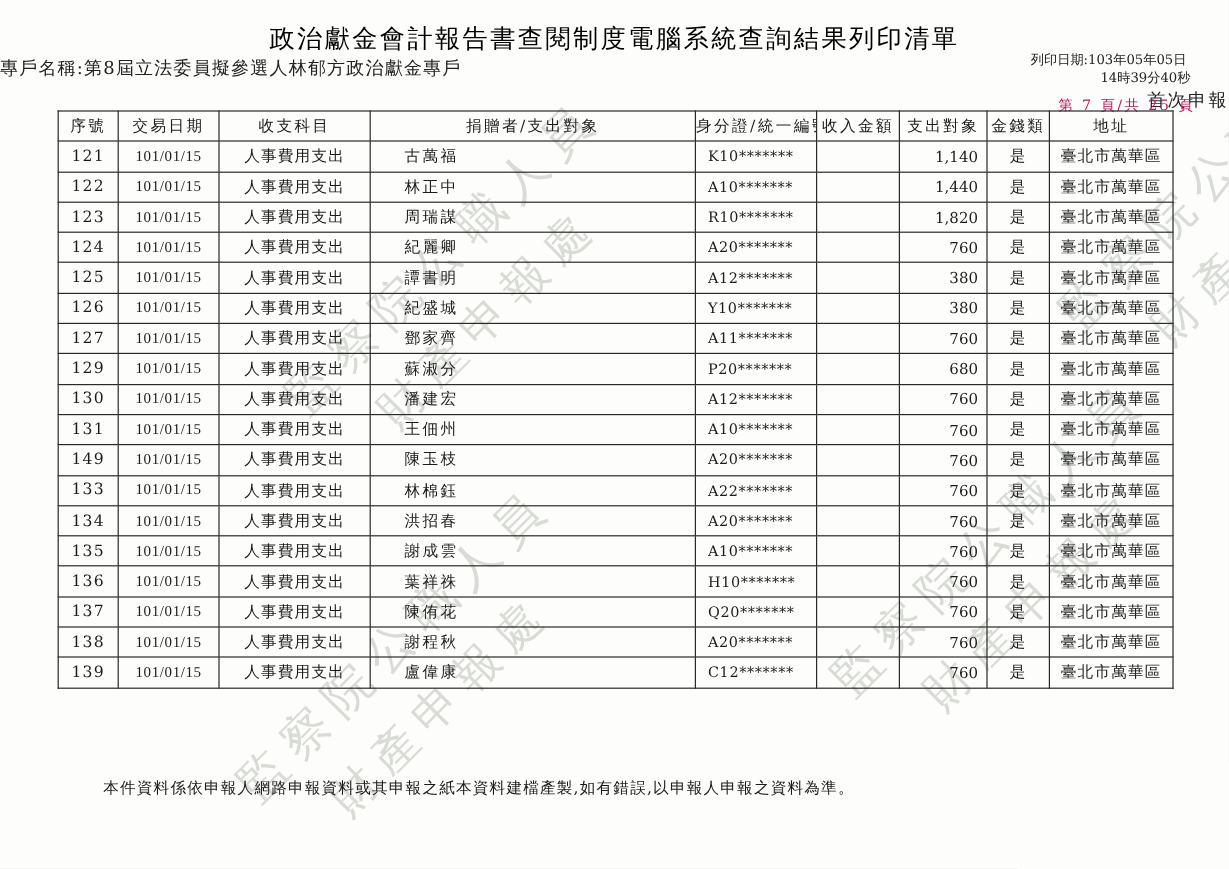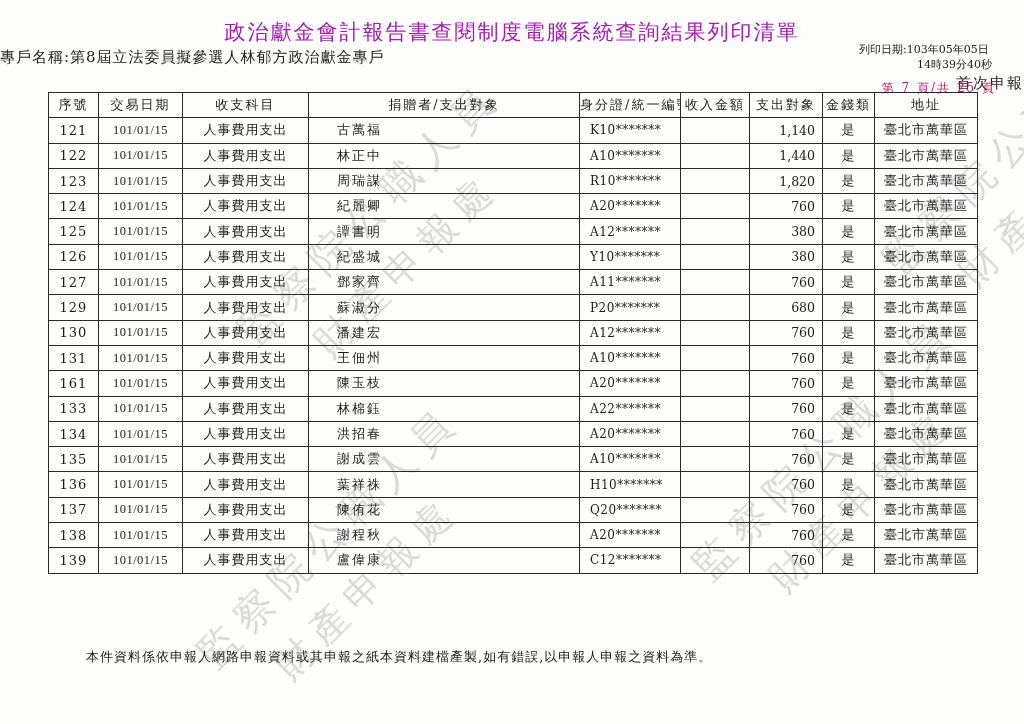--- a/index.html
+++ b/index.html
@@ -5,21 +5,21 @@
   * { margin:0; padding:0; box-sizing:border-box; }
   html,body { background:#e8e8e8; }
   .page {
     position:relative; width:1024px; height:724px; margin:0 auto;
     background:#fdfdfc; color:#1c1c1c; overflow:hidden;
     font-family:"DejaVu Serif","Liberation Serif",serif;
   }
   
   .doc-title {
     position:absolute; top:18px; left:0; width:100%;
-    text-align:center; font-size:21px; letter-spacing:2px; color:#a21caf;
+    text-align:center; font-size:21px; letter-spacing:2px; color:#000000;
   }
   .doc-subtitle {
     position:absolute; top:48px; left:0; width:100%;
     text-align:left; font-size:15px; letter-spacing:1px; color:#222;
   }
   .doc-reporttype {
     position:absolute; top:74px; left:0; width:100%;
     text-align:right; font-size:15px; letter-spacing:2px; color:#222;
   }
   .meta {
@@ -228,21 +228,21 @@
             <td class="c-date">101/01/15</td>
             <td class="c-center">人事費用支出</td>
             <td class="c-name">王佃州</td>
             <td class="c-id">A10*******</td>
             <td class="c-amt"></td>
             <td class="c-amt">760</td>
             <td class="c-center">是</td>
             <td class="c-center">臺北市萬華區</td>
           </tr>
           <tr>
-            <td class="c-center">161</td>
+            <td class="c-center">149</td>
             <td class="c-date">101/01/15</td>
             <td class="c-center">人事費用支出</td>
             <td class="c-name">陳玉枝</td>
             <td class="c-id">A20*******</td>
             <td class="c-amt"></td>
             <td class="c-amt">760</td>
             <td class="c-center">是</td>
             <td class="c-center">臺北市萬華區</td>
           </tr>
           <tr>

